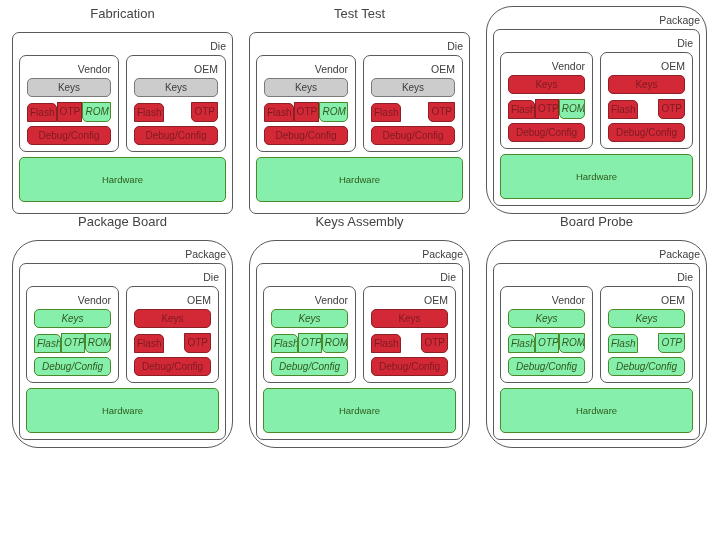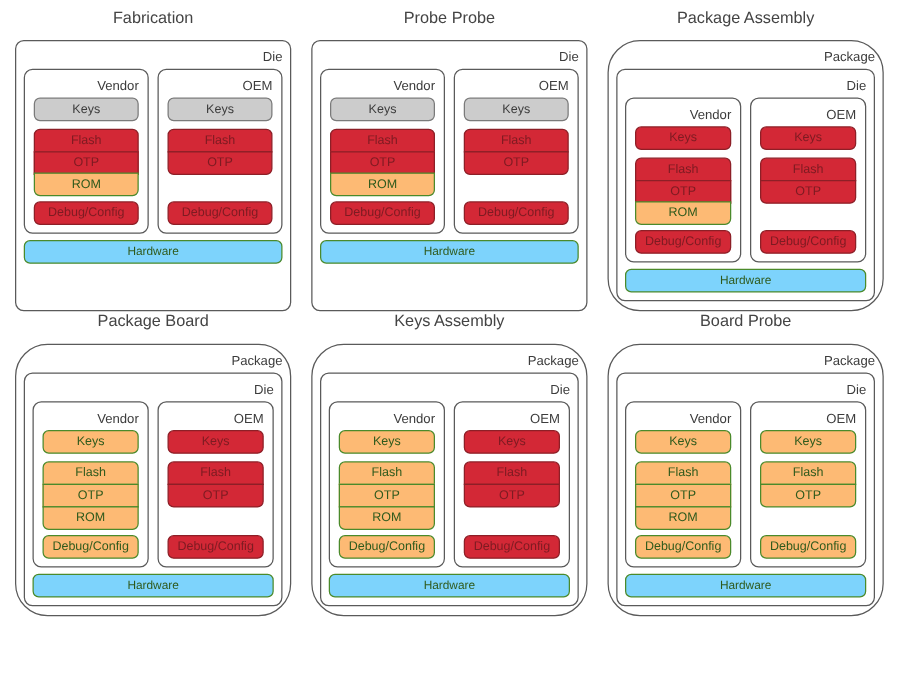--- a/index.html
+++ b/index.html
@@ -88,40 +88,40 @@
     border-radius:5px;
     font-size:10px;
     line-height:11px;
     text-align:center;
     padding:3px 2px;
     box-sizing:border-box;
     white-space:nowrap;
     overflow:hidden;
   }
   .chip.red{ background:#d32836; border-color:#8d1f27; color:#7d1b22; }
-  .chip.green{ background:#fdba74; border-color:#4b8a2b; color:#2f5a1c; }
+  .chip.green{ background:#86efac; border-color:#4b8a2b; color:#2f5a1c;font-style:italic; }
   .chip.gray{ background:#cccccc; border-color:#7a7a7a; color:#3c3c3c; }
   
-  .stack{ display:flex; flex-direction:column;justify-content:space-between; }
+  .stack{ display:flex; flex-direction:row;justify-content:space-between; }
   .stack .chip{ border-radius:0; margin-top:-1.3px; }
   .stack .chip:first-child{ border-radius:5px 5px 0 0; margin-top:0; }
   .stack .chip:last-child{ border-radius:0 0 5px 5px; }
   .stack .chip:only-child{ border-radius:5px; }
   .gap-sm{ height:6px; }
   .spacer{ flex:1; min-height:4px; }
   .hardware{
     margin-top:5px;
-    background:#7dd3fc;
+    background:#86efac;
     border:1.3px solid #4b8a2b;
     border-radius:5px;
     color:#2f5a1c;
     font-size:9.5px;
     line-height:11px;
     text-align:center;
-    padding:3px 2px;
+    padding:16px 2px;
   }
 </style>
 </head>
 <body>
 
 <div id="diagram">
     <div class="panel no-package">
       <div class="panel-title">Fabrication</div>
       <div class="box die">
         <div class="box-label">Die</div>
@@ -151,21 +151,21 @@
               </div>
               <div class="spacer"></div>
               <div class="chip red">Debug/Config</div>
             </div>
           </div>
         </div>
         <div class="hardware">Hardware</div>
       </div>
     </div>
     <div class="panel no-package">
-      <div class="panel-title">Probe Probe</div>
+      <div class="panel-title">Test Test</div>
       <div class="box die">
         <div class="box-label">Die</div>
         <div class="die-cols">
           <div class="box col">
             <div class="box-label">Vendor</div>
             <div class="col-body">
               <div class="chip gray">Keys</div>
               <div class="gap-sm"></div>
               <div class="stack">
                 <div class="chip red">Flash</div>
@@ -187,21 +187,20 @@
               </div>
               <div class="spacer"></div>
               <div class="chip red">Debug/Config</div>
             </div>
           </div>
         </div>
         <div class="hardware">Hardware</div>
       </div>
     </div>
     <div class="panel">
-      <div class="panel-title">Package Assembly</div>
       <div class="box package">
         <div class="box-label">Package</div>
         <div class="box die">
           <div class="box-label">Die</div>
           <div class="die-cols">
             <div class="box col">
               <div class="box-label">Vendor</div>
               <div class="col-body">
                 <div class="chip red">Keys</div>
                 <div class="gap-sm"></div>

